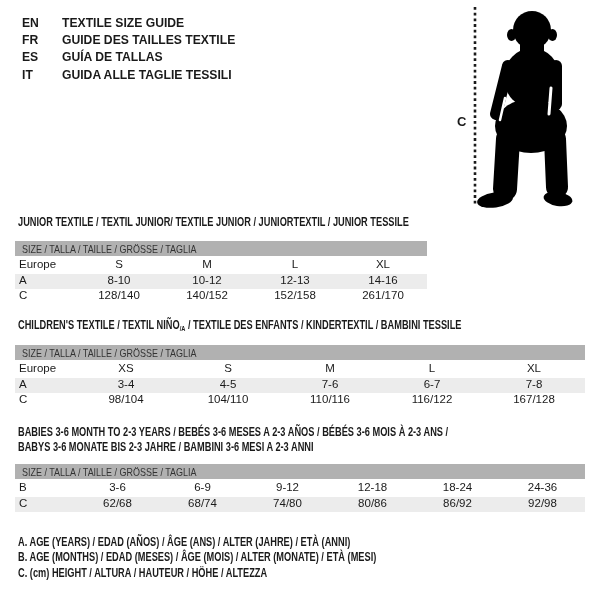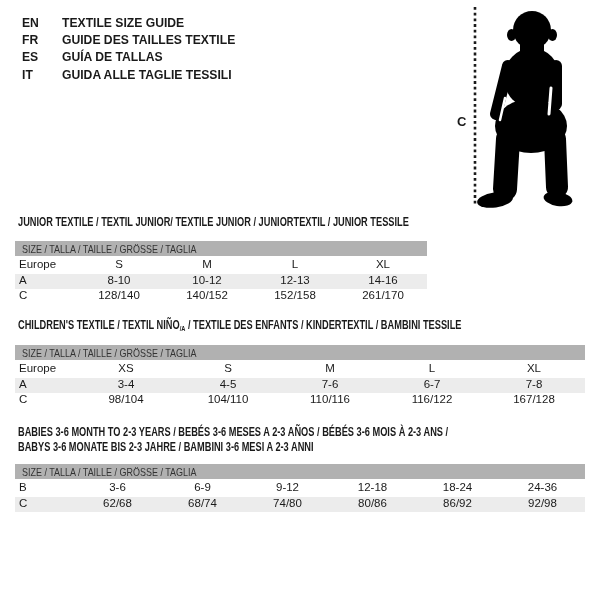--- a/index.html
+++ b/index.html
@@ -165,14 +165,19 @@
       <span class="tlabel">C</span>
       <span class="tcell">62/68</span>
       <span class="tcell">68/74</span>
       <span class="tcell">74/80</span>
       <span class="tcell">80/86</span>
       <span class="tcell">86/92</span>
       <span class="tcell">92/98</span>
     </div>
   </div>
 
+  <div class="notes">
+    <div class="note">A. AGE (YEARS) / EDAD (AÑOS) / ÂGE (ANS) / ALTER (JAHRE) / ETÀ (ANNI)</div>
+    <div class="note">B. AGE (MONTHS) / EDAD (MESES) / ÂGE (MOIS) / ALTER (MONATE) / ETÀ (MESI)</div>
+    <div class="note">C. (cm) HEIGHT / ALTURA / HAUTEUR / HÖHE / ALTEZZA</div>
+  </div>
 
 </div>
 
 </body></html>

